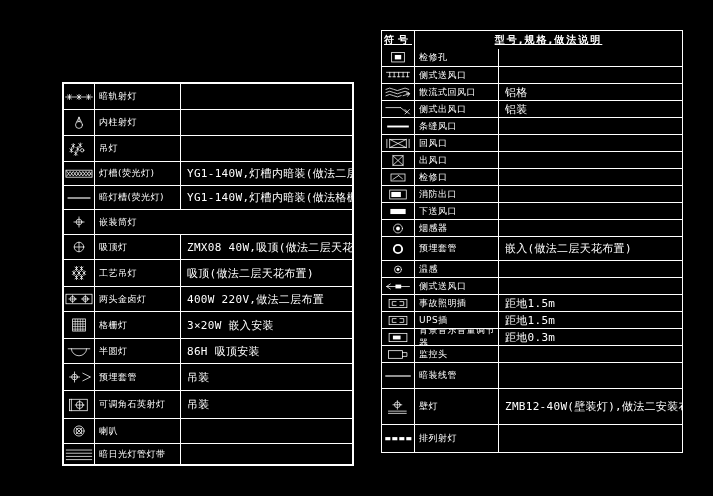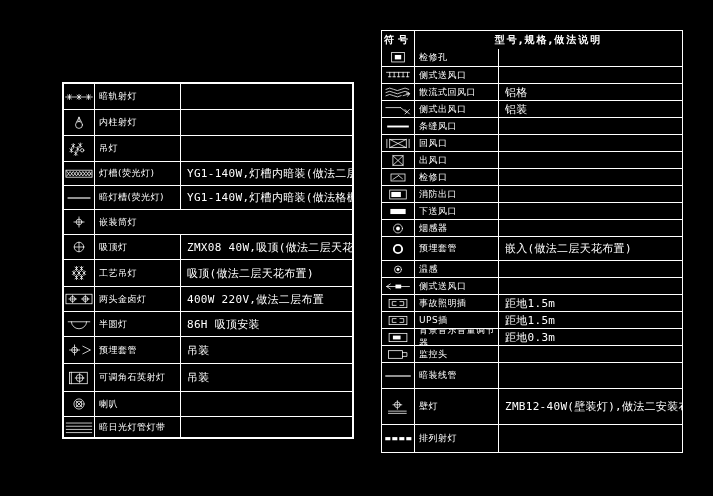--- a/index.html
+++ b/index.html
@@ -13,21 +13,21 @@
   .cell{box-sizing:border-box;border-left:1px solid #fff;display:flex;align-items:center;overflow:hidden;}
   .cell:first-child{border-left:none;justify-content:center;}
   .cell.name{font-size:9px;padding-left:4px;letter-spacing:0.5px;}
   .cell.spec{font-size:11px;padding-left:6px;font-family:"DejaVu Sans Mono","DejaVu Sans",monospace,sans-serif;letter-spacing:0.3px;white-space:nowrap;}
   .tbl.left .cell.sym{width:30px;}
   .tbl.left .cell.name{width:86px;}
   .tbl.left .cell.spec{flex:1;}
   .tbl.right .cell.sym{width:32px;}
   .tbl.right .cell.name{width:84px;}
   .tbl.right .cell.spec{flex:1;}
-  .hdr{font-size:10px;font-weight:bold;}
+  .hdr{font-size:10px;font-weight:bold;text-decoration:underline;}
   .hdr .cell{justify-content:center;padding-left:0;letter-spacing:4px;}
   .hdr .cell.spec{font-family:"DejaVu Sans",sans-serif;letter-spacing:2px;font-size:10px;}
   svg{display:block;}
 </style>
 </head>
 <body>
 
 <div class="canvas">
 
   <div class="tbl right">
@@ -329,20 +329,30 @@
               <rect x="1.5" y="3.5" width="41" height="15" stroke="#fff" fill="none" stroke-width="1.2" stroke-linecap="round"></rect>
               <circle cx="12" cy="11" r="4" stroke="#fff" fill="none" stroke-width="1.2" stroke-linecap="round"></circle>
               <path stroke="#fff" fill="none" stroke-width="1.2" stroke-linecap="round" d="M12 5 V17 M6 11 H18"></path>
               <circle cx="32" cy="11" r="4" stroke="#fff" fill="none" stroke-width="1.2" stroke-linecap="round"></circle>
               <path stroke="#fff" fill="none" stroke-width="1.2" stroke-linecap="round" d="M32 5 V17 M26 11 H38"></path>
             </svg>
           </div>
           <div class="cell name">两头金卤灯</div>
           <div class="cell spec">400W 220V,做法二层布置</div>
         </div>
+        <div class="row" style="height: 27px;">
+          <div class="cell sym">
+            <svg width="28" height="20" viewBox="0 0 44 22" preserveAspectRatio="xMidYMid meet">
+              <rect x="12" y="1.5" width="20" height="19" stroke="#fff" fill="none" stroke-width="1.2" stroke-linecap="round"></rect>
+              <path stroke="#fff" stroke-width="1" d="M16 1.5 V20.5 M20 1.5 V20.5 M24 1.5 V20.5 M28 1.5 V20.5 M12 5.5 H32 M12 9.5 H32 M12 13.5 H32 M12 17.5 H32"></path>
+            </svg>
+          </div>
+          <div class="cell name">格栅灯</div>
+          <div class="cell spec">3×20W 嵌入安装</div>
+        </div>
         <div class="row" style="height: 25px;">
           <div class="cell sym">
             <svg width="28" height="20" viewBox="0 0 44 22" preserveAspectRatio="xMidYMid meet">
               <path stroke="#fff" fill="none" stroke-width="1.2" stroke-linecap="round" d="M5 7.5 H39 M10 7.5 A12 11 0 0 0 34 7.5"></path>
             </svg>
           </div>
           <div class="cell name">半圆灯</div>
           <div class="cell spec">86H   吸顶安装</div>
         </div>
         <div class="row" style="height: 27px;">

